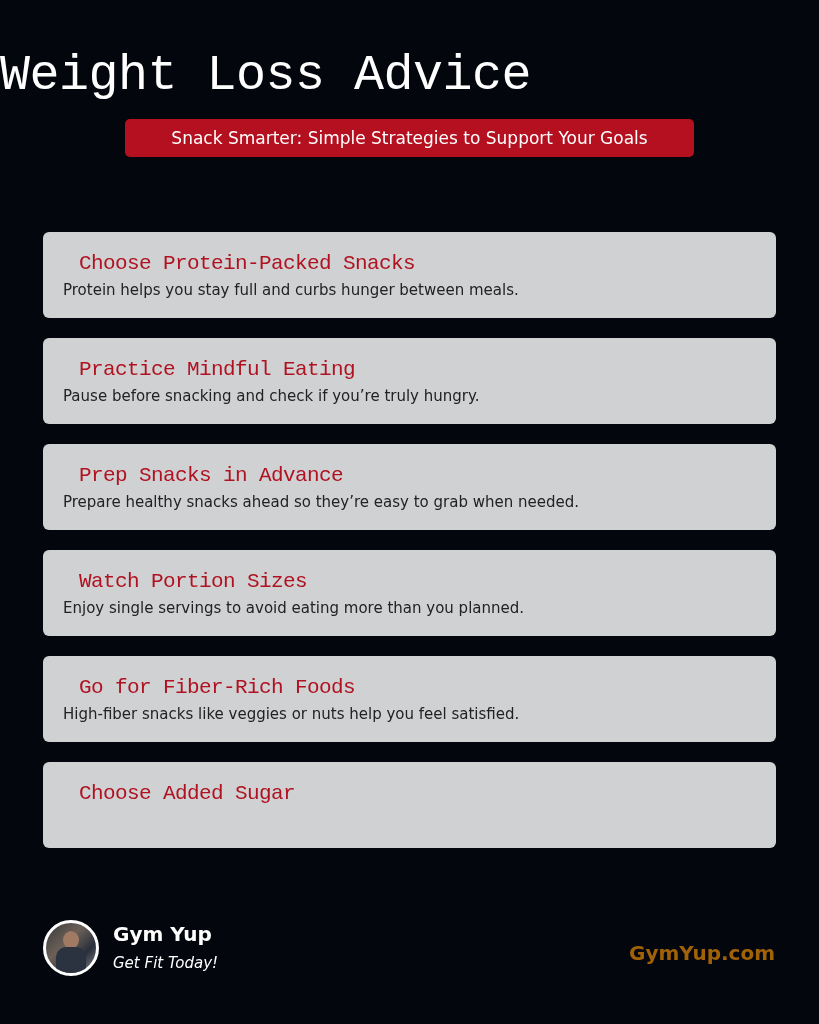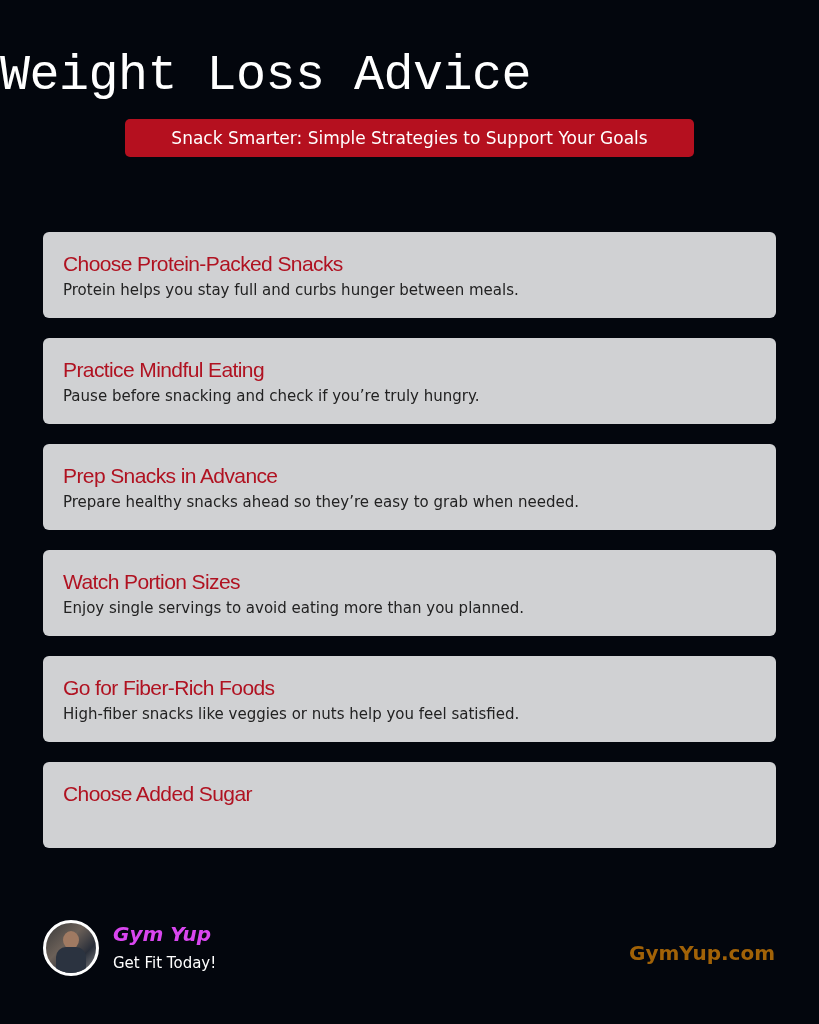--- a/index.html
+++ b/index.html
@@ -39,24 +39,25 @@
     .card {
       background: #d0d1d3;
       border-radius: 6px;
       height: 86px;
       margin-bottom: 20px;
       box-sizing: border-box;
       padding: 18px 20px 0 20px;
     }
     .card-title {
       color: #b01221;
-      font-family: Liberation Sans, sans-serif;
+      font-family: Liberation Mono, monospace;
       font-size: 21px;
       line-height: 28px;
       letter-spacing: -0.6px;
+      margin-left: 16px;
     }
     .card-desc {
       color: #222222;
       font-size: 15px;
       line-height: 22px;
       margin-top: 1px;
     }
     .footer-brand { position: absolute; left: 43px; top: 920px; display: flex; align-items: center; }
     .avatar {
       width: 56px; height: 56px; border-radius: 50%;
@@ -67,22 +68,22 @@
     }
     .avatar .head {
       position: absolute; left: 17px; top: 8px; width: 16px; height: 18px; border-radius: 50%;
       background: #a07a62;
     }
     .avatar .torso {
       position: absolute; left: 10px; top: 24px; width: 30px; height: 30px; border-radius: 10px 10px 0 0;
       background: #2b3340;
     }
     .brand-text { margin-left: 14px; }
-    .brand-name { color: #d946ef; font-size: 20px; font-weight: bold; line-height: 26px; font-style: italic; }
-    .brand-tag { color: #ffffff; font-size: 15px; line-height: 24px; margin-top: 4px; }
+    .brand-name { color: #ffffff; font-size: 20px; font-weight: bold; line-height: 26px; }
+    .brand-tag { color: #ffffff; font-size: 15px; line-height: 24px; margin-top: 4px; font-style: italic; }
     .site { position: absolute; right: 44px; top: 941px; color: #a16207; font-size: 20px; font-weight: bold; }
   </style>
 </head>
 <body>
 
 <div class="title">Weight Loss Advice</div>
 
 <div class="subtitle-wrap">
   <span class="subtitle">Snack Smarter: Simple Strategies to Support Your Goals</span>
 </div>

